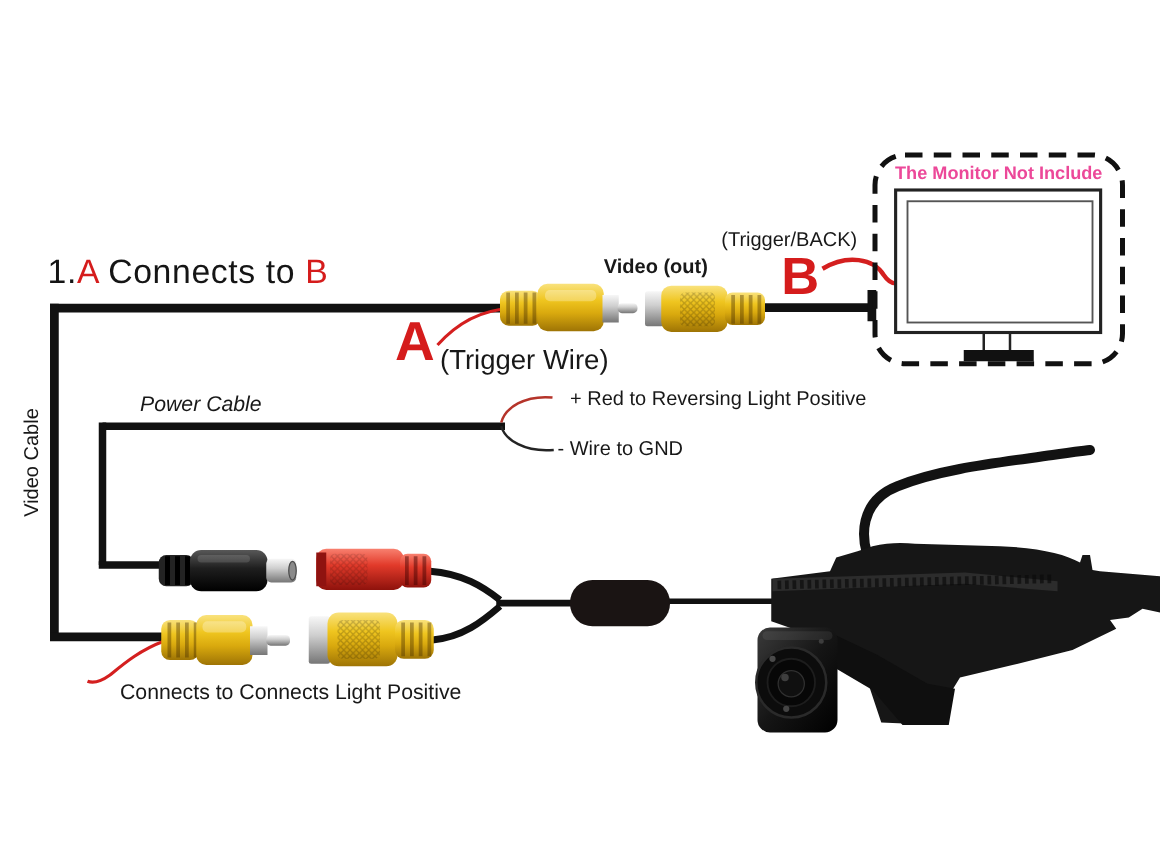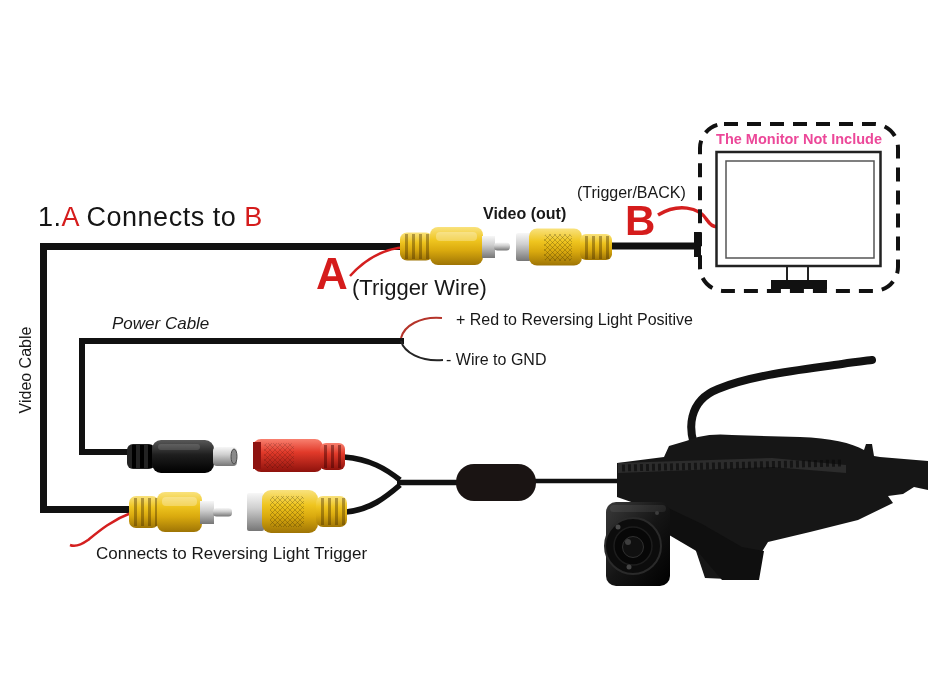--- a/index.html
+++ b/index.html
@@ -220,17 +220,17 @@
 <div class="lbl" id="lbl-trigger">(Trigger Wire)</div>
 
 <div class="lbl" id="lbl-reverse-back">(Trigger/BACK)</div>
 
 <div class="lbl marker" id="lbl-b">B</div>
 
 <div class="lbl" id="lbl-red-pos">+ Red to Reversing Light Positive</div>
 
 <div class="lbl" id="lbl-black-gnd">- Wire to GND</div>
 
-<div class="lbl" id="lbl-connects">Connects to Reversing Light Trigger</div>
+<div class="lbl" id="lbl-connects">Connects to Connects Light Positive</div>
 
 <div class="lbl" id="lbl-monitor-note">The Monitor Not Include</div>
 
 </div>
 
 </body></html>

